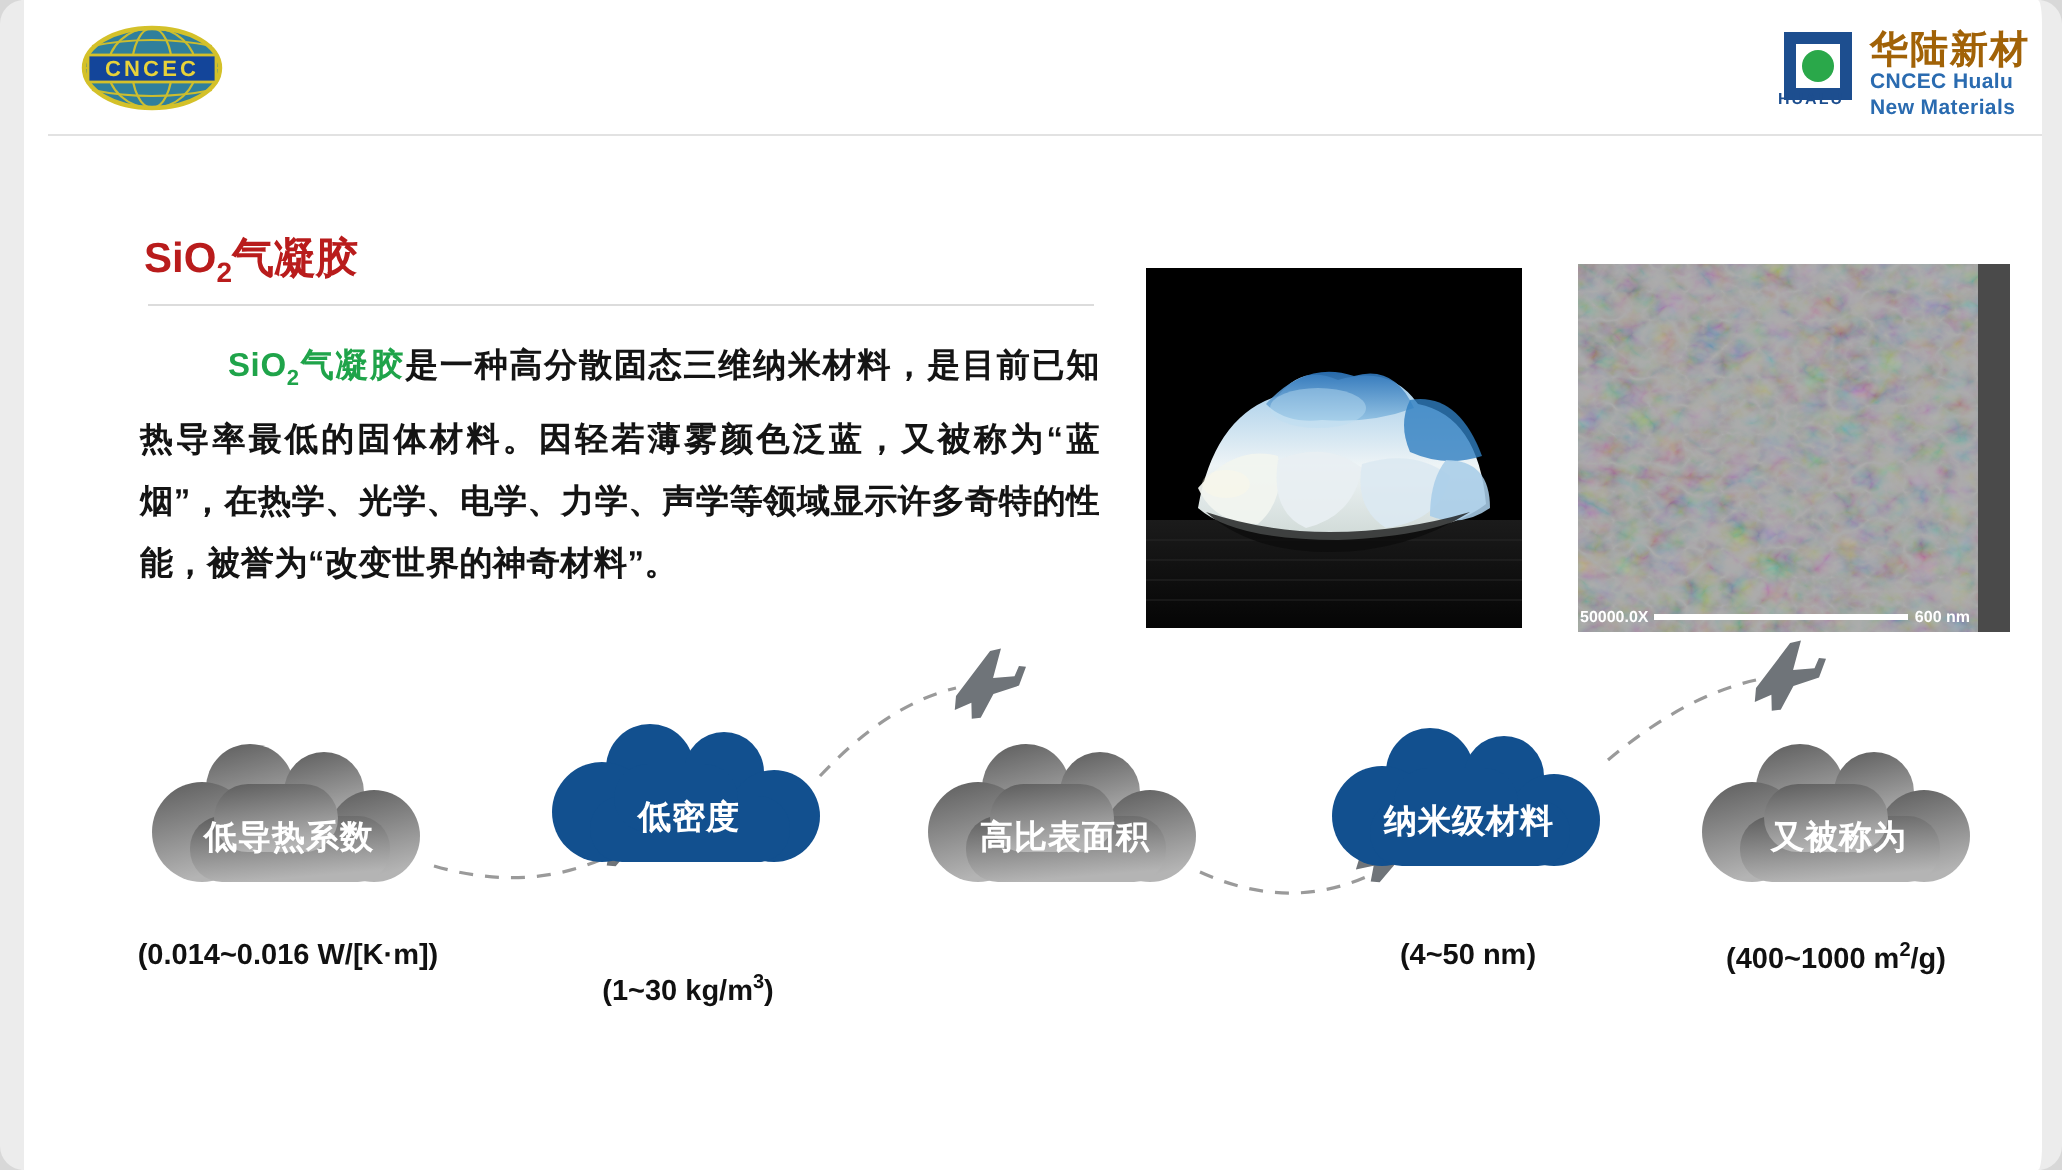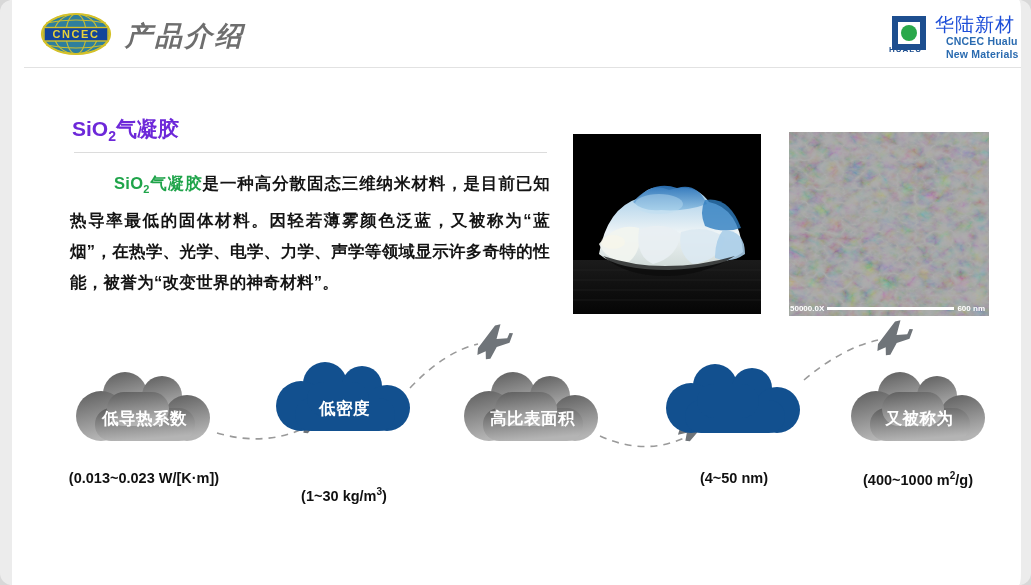--- a/index.html
+++ b/index.html
@@ -81,47 +81,46 @@
     font-size: 8px;
     font-weight: bold;
     color: #1d4e8f;
     letter-spacing: 1px;
   }
   .hualu-cn {
     position: absolute;
     left: 46px;
     top: 1px;
     font-size: 19px;
-    font-weight: normal;
-    color: #1d4ed8;
+    font-weight: bold;
+    color: #a16207;
     letter-spacing: 1px;
     white-space: nowrap;
     text-align: right;
   }
   .hualu-en1, .hualu-en2 {
     position: absolute;
     left: 46px;
     font-size: 10.5px;
     font-weight: bold;
     color: #2a6bb0;
     letter-spacing: 0.2px;
     white-space: nowrap;
-    margin-left: 11px;
   }
   .hualu-en1 { top: 24px; }
   .hualu-en2 { top: 37px; }
 
   
   .sec-heading {
     position: absolute;
     left: 60px;
     top: 115px;
     font-size: 21px;
     font-weight: bold;
-    color: #6d28d9;
+    color: #b91c1c;
     white-space: nowrap;
   }
   .sec-heading sub { font-size: 14px; }
   .sec-rule {
     position: absolute;
     left: 62px;
     top: 152px;
     width: 473px;
     height: 1px;
     background: #dcdcdc;
@@ -151,21 +150,21 @@
     top: 134px;
     width: 188px;
     height: 180px;
     background: #000;
     overflow: hidden;
   }
   .photo-sem {
     position: absolute;
     left: 777px;
     top: 132px;
-    width: 200px;
+    width: 216px;
     height: 184px;
     background: #4a4a4a;
     overflow: hidden;
   }
   .sem-scalebar {
     position: absolute;
     left: 0;
     bottom: 1px;
     width: 200px;
     height: 13px;
@@ -249,21 +248,20 @@
           <path d="M16 11 Q46 5 76 11"></path>
           <path d="M16 33 Q46 39 76 33"></path>
           <path d="M13.5 16.5 L78.5 16.5"></path>
           <path d="M13.5 27.5 L78.5 27.5"></path>
         </g>
         <rect x="14" y="15.5" width="64" height="13.5" fill="#13459a" stroke="#d4c12a" stroke-width="1.4"></rect>
         <text x="46" y="26" text-anchor="middle" font-family="Liberation Sans, sans-serif" font-size="11" font-weight="bold" fill="#e7d23a" letter-spacing="1.6">CNCEC</text>
       </svg>
     </div>
 
-    <div class="page-title">产品介绍</div>
 
     <div class="hualu-logo">
       <div class="hualu-mark">
         <svg width="40" height="40" viewBox="0 0 40 40">
           <path d="M3 3 H15 V9 H9 V31 H15 V37 H3 Z" fill="#1d4e8f"></path>
           <path d="M37 3 H25 V9 H31 V31 H25 V37 H37 Z" fill="#1d4e8f"></path>
           <rect x="9" y="3" width="22" height="6" fill="#1d4e8f"></rect>
           <rect x="9" y="31" width="22" height="6" fill="#1d4e8f"></rect>
           <circle cx="20" cy="20" r="8" fill="#2aa84a"></circle>
         </svg>
@@ -440,20 +438,21 @@
       <svg width="155" height="80" viewBox="0 0 155 80">
         <g fill="#12508f">
           <circle cx="58" cy="26" r="22"></circle>
           <circle cx="95" cy="28" r="20"></circle>
           <circle cx="34" cy="48" r="25"></circle>
           <circle cx="120" cy="50" r="23"></circle>
           <rect x="28" y="40" width="100" height="33" rx="16"></rect>
           <rect x="40" y="24" width="62" height="34" rx="17"></rect>
         </g>
       </svg>
+      <div class="cloud-label">纳米级材料</div>
     </div>
 
     <div class="cloud" style="left:830px; top:50px;">
       <svg width="155" height="80" viewBox="0 0 155 80">
         <defs>
           <linearGradient id="gr4" x1="0" y1="0" x2="0.25" y2="1">
             <stop offset="0" stop-color="#5d5d5d"></stop>
                 <stop offset="1" stop-color="#b4b4b4"></stop>
           </linearGradient>
         </defs>
@@ -464,21 +463,21 @@
           <circle cx="120" cy="50" r="23"></circle>
           <rect x="28" y="40" width="100" height="33" rx="16"></rect>
           <rect x="40" y="24" width="62" height="34" rx="17"></rect>
         </g>
       </svg>
       <div class="cloud-label">又被称为</div>
     </div>
   </div>
 
   <div class="captions">
-    <div class="caption" style="left:17px;">(0.013~0.023 W/[K·m])</div>
+    <div class="caption" style="left:17px;">(0.014~0.016 W/[K·m])</div>
 
     <div class="caption" style="left:217px;margin-top:16px;"><span>(1~30 kg/m</span><sup>3</sup><span>)</span></div>
 
 
     <div class="caption" style="left:607px;">(4~50 nm)</div>
 
     <div class="caption" style="left:791px;"><span>(400~1000 m</span><sup>2</sup><span>/g)</span></div>
   </div>
 
 </div>

